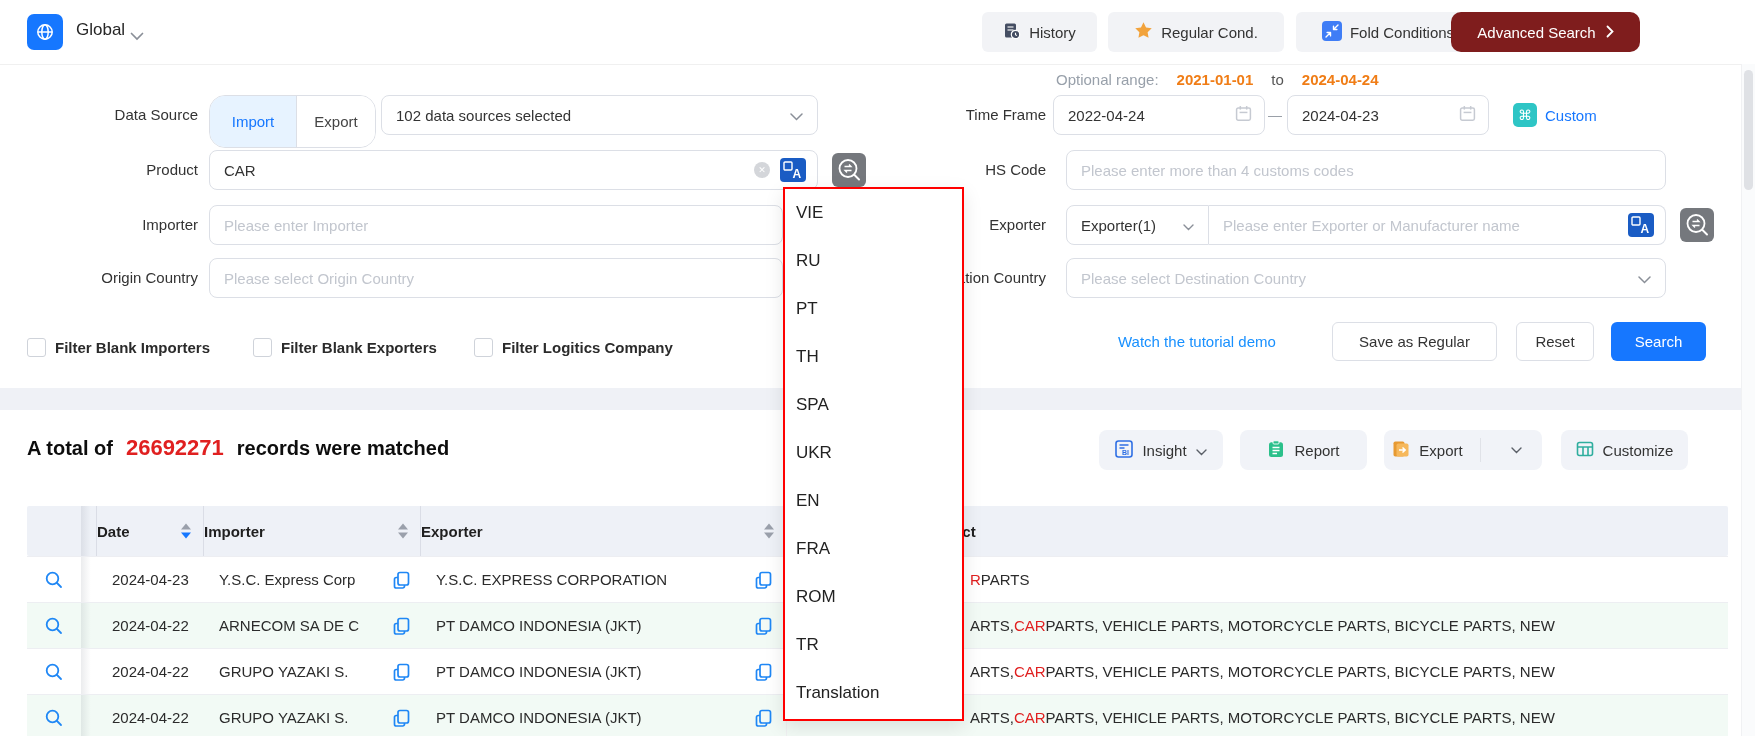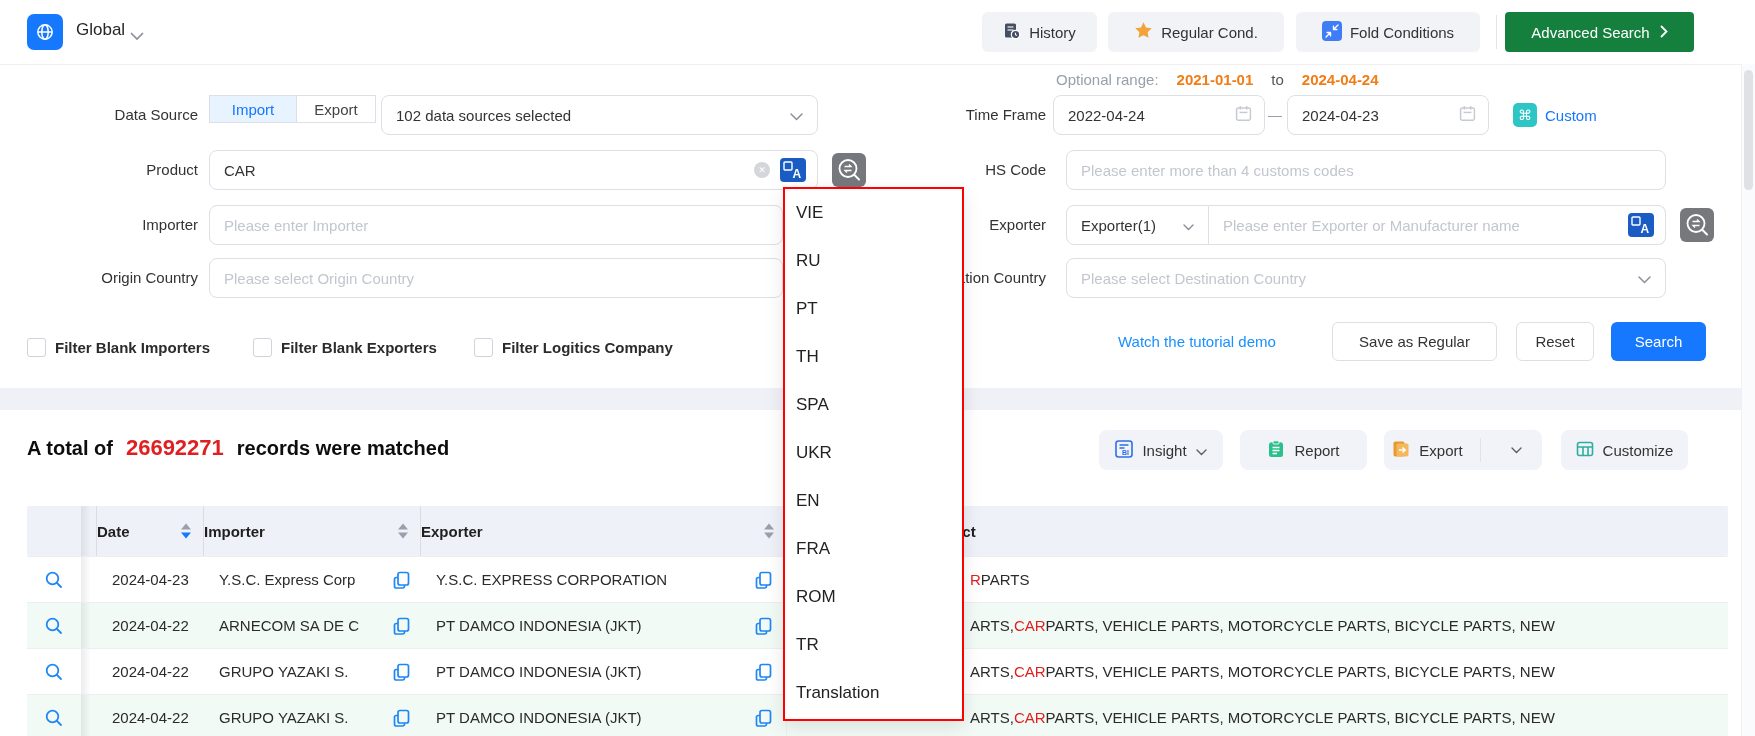--- a/index.html
+++ b/index.html
@@ -10,39 +10,39 @@
   
   .topbar{position:absolute;left:0;top:0;right:0;height:64px;background:#fff;border-bottom:1px solid #f0f0f0;z-index:5;}
   .logo{left:27px;top:14px;width:36px;height:36px;background:#1677ff;border-radius:7px;display:flex;align-items:center;justify-content:center;}
   .region-name{left:76px;top:20px;font-size:17px;color:#262626;}
   .region-chev{left:130px;top:27px;}
   .tb-btn{top:12px;height:40px;background:#f2f3f6;border-radius:6px;display:flex;align-items:center;justify-content:center;gap:8px;font-size:15px;color:#333;cursor:pointer;}
   .tb-history{left:982px;width:115px;}
   .tb-regular{left:1108px;width:176px;}
   .tb-fold{left:1296px;width:184px;}
   .tb-divider{left:1496px;top:15px;width:1px;height:34px;background:#e3e4e8;}
-  .tb-adv{left:1505px;width:189px;background:#15803d;color:#fff;border-radius:4px;gap:10px;}
+  .tb-adv{left:1451px;width:189px;background:#7f1d1d;color:#fff;border-radius:10px;gap:10px;}
 
   
   .formpanel{position:absolute;left:0;top:64px;right:0;height:324px;background:#fff;}
   .opt-range{left:1056px;top:4px;height:22px;display:flex;align-items:center;gap:18px;font-size:15px;}
   .opt-label{color:#98a0aa;}
   .opt-date{color:#f07d16;font-weight:bold;}
   .opt-to{color:#555;}
   .flabel{position:absolute;left:0;width:198px;height:40px;line-height:40px;text-align:right;font-size:15px;color:#333;}
   .rlabel{position:absolute;left:846px;width:200px;height:40px;line-height:40px;text-align:right;font-size:15px;color:#333;}
   .ctl{position:absolute;height:40px;border:1px solid #dcdfe6;border-radius:8px;background:#fff;}
   .inp{font-size:15px;color:#333;padding:0 14px;outline:none;font-family:"Liberation Sans",sans-serif;}
   input.inp{border:1px solid #dcdfe6;border-radius:8px;height:40px;}
   input.inp::placeholder{color:#c2c6ce;opacity:1;}
   .select{display:flex;align-items:center;justify-content:space-between;padding:0 14px;font-size:15px;cursor:pointer;}
   .ph{color:#c2c6ce;white-space:nowrap;overflow:hidden;}
   .val{color:#333;}
 
-  .seg{left:209px;top:31px;width:167px;height:28px;border:1px solid #dcdfe6;border-radius:0;display:flex;overflow:hidden;}
+  .seg{left:209px;top:31px;width:167px;height:53px;border:1px solid #dcdfe6;border-radius:16px;display:flex;overflow:hidden;}
   .seg-import{width:86px;background:#e7f3ff;color:#1677ff;display:flex;align-items:center;justify-content:center;font-size:15px;cursor:pointer;}
   .seg-export{flex:1;background:#fff;color:#444;display:flex;align-items:center;justify-content:center;font-size:15px;border-left:1px solid #dcdfe6;cursor:pointer;}
   .src-select{left:381px;top:31px;width:437px;}
   .date-wrap{display:flex;align-items:center;justify-content:space-between;padding:0 12px 0 14px;font-size:15px;color:#333;cursor:pointer;}
   .date1{left:1053px;top:31px;width:212px;}
   .date2{left:1287px;top:31px;width:202px;}
   .dash{left:1264px;top:31px;width:22px;line-height:40px;text-align:center;color:#9aa0a8;font-size:14px;}
   .custom{left:1513px;top:31px;height:40px;display:flex;align-items:center;gap:8px;cursor:pointer;}
   .custom-ic{width:24px;height:24px;border-radius:5px;background:#2ec5c5;color:#fff;font-size:14px;display:flex;align-items:center;justify-content:center;}
   .custom-tx{color:#1677ff;font-size:15px;}

